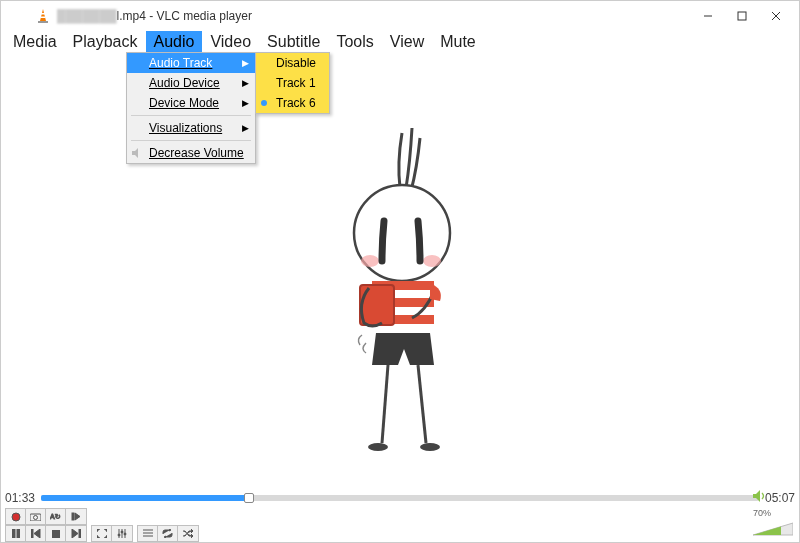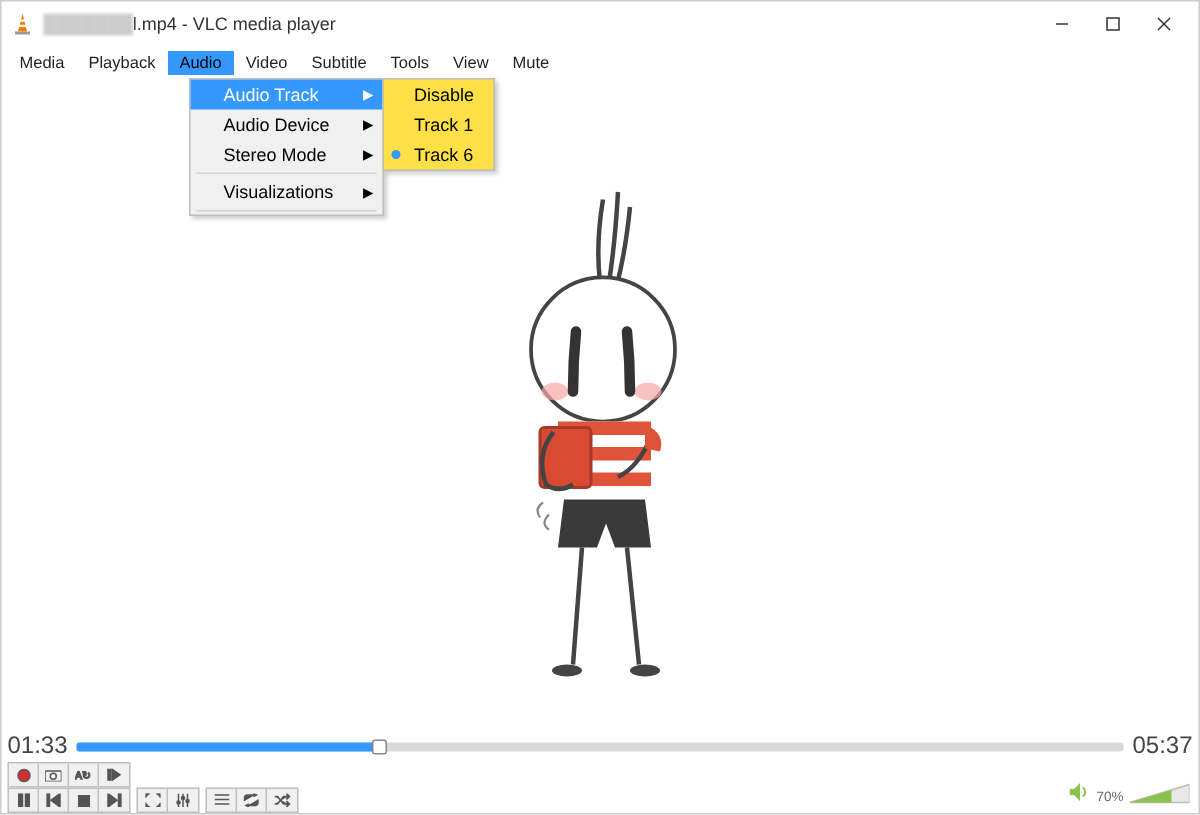--- a/index.html
+++ b/index.html
@@ -1,48 +1,48 @@
 <!DOCTYPE html>
 <html><head>
 <meta charset="utf-8">
 <style>
   * { box-sizing: border-box; margin: 0; padding: 0; font-family: "Segoe UI", Tahoma, sans-serif; }
   body { width: 800px; height: 543px; background: #fff; overflow: hidden; position: relative; border: 1px solid #ccc; }
-  .titlebar { height: 30px; display: flex; align-items: center; padding: 0 6px; font-size: 12px; color: #333; }
+  .titlebar { height: 30px; display: flex; align-items: center; padding: 0 6px; font-size: 12px; color: #333; margin-left: 28px; }
   .titlebar .app-icon { width: 16px; height: 16px; margin-right: 6px; position: relative; }
   .titlebar .app-icon svg { display:block; }
   .titlebar .title-text { flex: 0 0 auto; }
   .titlebar .spacer { flex: 1; }
   .win-btn { width: 34px; height: 24px; display:flex; align-items:center; justify-content:center; color:#333; }
   .win-btn svg { stroke:#333; stroke-width:1; fill:none; }
-  .menubar { height: 22px; display:flex; align-items:center; font-size: 11px; padding: 0 4px; color:#222; position: relative; text-align: right; }
+  .menubar { height: 22px; display:flex; align-items:center; font-size: 16px; padding: 0 4px; color:#222; position: relative; text-align: right; }
   .menu-item { padding: 2px 8px; cursor: default; }
   .menu-item.open { background:#3399ff; color:#000000; }
-  .dropdown { position:absolute; top:51px; left:125px; width:130px; background:#f0f0f0; border:1px solid #bdbdbd; box-shadow: 2px 2px 3px rgba(0,0,0,.2); font-size:12px; z-index:10; }
+  .dropdown { position:absolute; top:51px; left:125px; width:130px; background:#f0f0f0; border:1px solid #bdbdbd; box-shadow: 2px 2px 3px rgba(0,0,0,.2); font-size:12px; z-index:10;text-decoration:underline; }
   .dropdown .dd-item { height:20px; display:flex; align-items:center; padding: 0 6px 0 22px; position:relative; }
   .dropdown .dd-item.hl { background:#3399ff; color:#fff; }
   .dropdown .dd-sep { height:1px; background:#d0d0d0; margin:2px 4px; }
   .dropdown .dd-item .arrow { position:absolute; right:6px; font-size:9px; }
   .dropdown .dd-item .lead-icon { position:absolute; left:3px; width:14px; height:14px; display:flex; align-items:center; justify-content:center; }
   .submenu { position:absolute; top:51px; left:254px; width:75px; background:#fde047; border:1px solid #bdbdbd; box-shadow: 2px 2px 3px rgba(0,0,0,.2); font-size:12px; z-index:10; }
   .submenu .sm-item { height:20px; display:flex; align-items:center; padding:0 6px 0 20px; position:relative; }
   .submenu .sm-item.sel::before { content:""; position:absolute; left:5px; width:6px; height:6px; background:#3399ff; border-radius:50%; }
   .video-area { position:absolute; top:52px; left:1px; right:1px; bottom:53px; background:#fff; overflow:hidden; }
-  .seek-row { position:absolute; left:4px; right:4px; bottom:35px; height:18px; display:flex; align-items:center; font-size:16px; color:#444; gap:6px; }
+  .seek-row { position:absolute; left:4px; right:4px; bottom:35px; height:18px; display:flex; align-items:center; font-size:12px; color:#444; gap:6px; }
   .seek-bar { flex:1; height:6px; background:#d9d9d9; position:relative; border-radius:2px; }
   .seek-fill { position:absolute; left:0; top:0; height:100%; width:29%; background:#3399ff; border-radius:2px; }
   .seek-thumb { position:absolute; left:29%; top:-2px; width:10px; height:10px; background:#fff; border:1px solid #888; border-radius:2px; transform:translateX(-50%); }
   .controls-row { position:absolute; left:2px; right:2px; bottom:0; height:34px; display:flex; align-items:flex-start; }
   .ctrl-group { display:flex; border:1px solid #c0c0c0; margin-right:4px; background:#f0f0f0; height:17px; }
   .ctrl-btn { width:20px; height:15px; display:flex; align-items:center; justify-content:center; border-right:1px solid #c0c0c0; }
   .ctrl-btn:last-child { border-right:none; }
   .ctrl-btn svg { stroke:#555; fill:#555; }
   .controls-top { display:flex; position:absolute; left:2px; top:0; }
   .controls-bottom { display:flex; position:absolute; left:2px; top:17px; }
-  .vol-area { position:absolute; right:4px; bottom:6px; display:flex; align-items:flex-end; gap:4px; font-size:9px; color:#666; }
+  .vol-area { position:absolute; right:4px; bottom:6px; display:flex; align-items:flex-start; gap:4px; font-size:9px; color:#666;flex-direction:column; }
   .vol-tri { width:40px; height:14px; position:relative; }
   .vol-tri svg { display:block; }
   
   .cartoon { position:absolute; left:300px; top:60px; width:200px; height:380px; }
 </style>
 </head>
 <body>
 
 <div class="titlebar">
   <span class="app-icon">
@@ -123,44 +123,52 @@
 <div class="dropdown">
   <div class="dd-item hl">
       <span>Audio Track</span>
       <span class="arrow">▶</span>
     </div>
   <div class="dd-item">
       <span>Audio Device</span>
       <span class="arrow">▶</span>
     </div>
   <div class="dd-item">
-      <span>Stereo Mode</span>
+      <span>Device Mode</span>
       <span class="arrow">▶</span>
     </div>
   <div class="dd-sep"></div>
   <div class="dd-item">
       <span>Visualizations</span>
       <span class="arrow">▶</span>
     </div>
   <div class="dd-sep"></div>
+  <div class="dd-item">
+    <span class="lead-icon">
+        <svg width="12" height="12" viewBox="0 0 12 12">
+          <polygon points="1,4 4,4 7,1 7,11 4,8 1,8" fill="#bbb"></polygon>
+        </svg>
+      </span>
+    <span>Decrease Volume</span>
+  </div>
 </div>
 
 <div class="submenu">
   <div class="sm-item">Disable</div>
   <div class="sm-item">Track 1</div>
   <div class="sm-item sel">Track 6</div>
 </div>
 
 <div class="seek-row">
   <span>01:33</span>
   <div class="seek-bar">
     <div class="seek-fill"></div>
     <div class="seek-thumb"></div>
   </div>
-  <span>05:37</span>
+  <span>05:07</span>
 </div>
 
 <div class="controls-row">
   <div class="controls-top">
     <div class="ctrl-group">
       <div class="ctrl-btn">
           <svg width="10" height="10">
             <circle cx="5" cy="5" r="4" fill="#d32f2f"></circle>
           </svg>
         </div>

